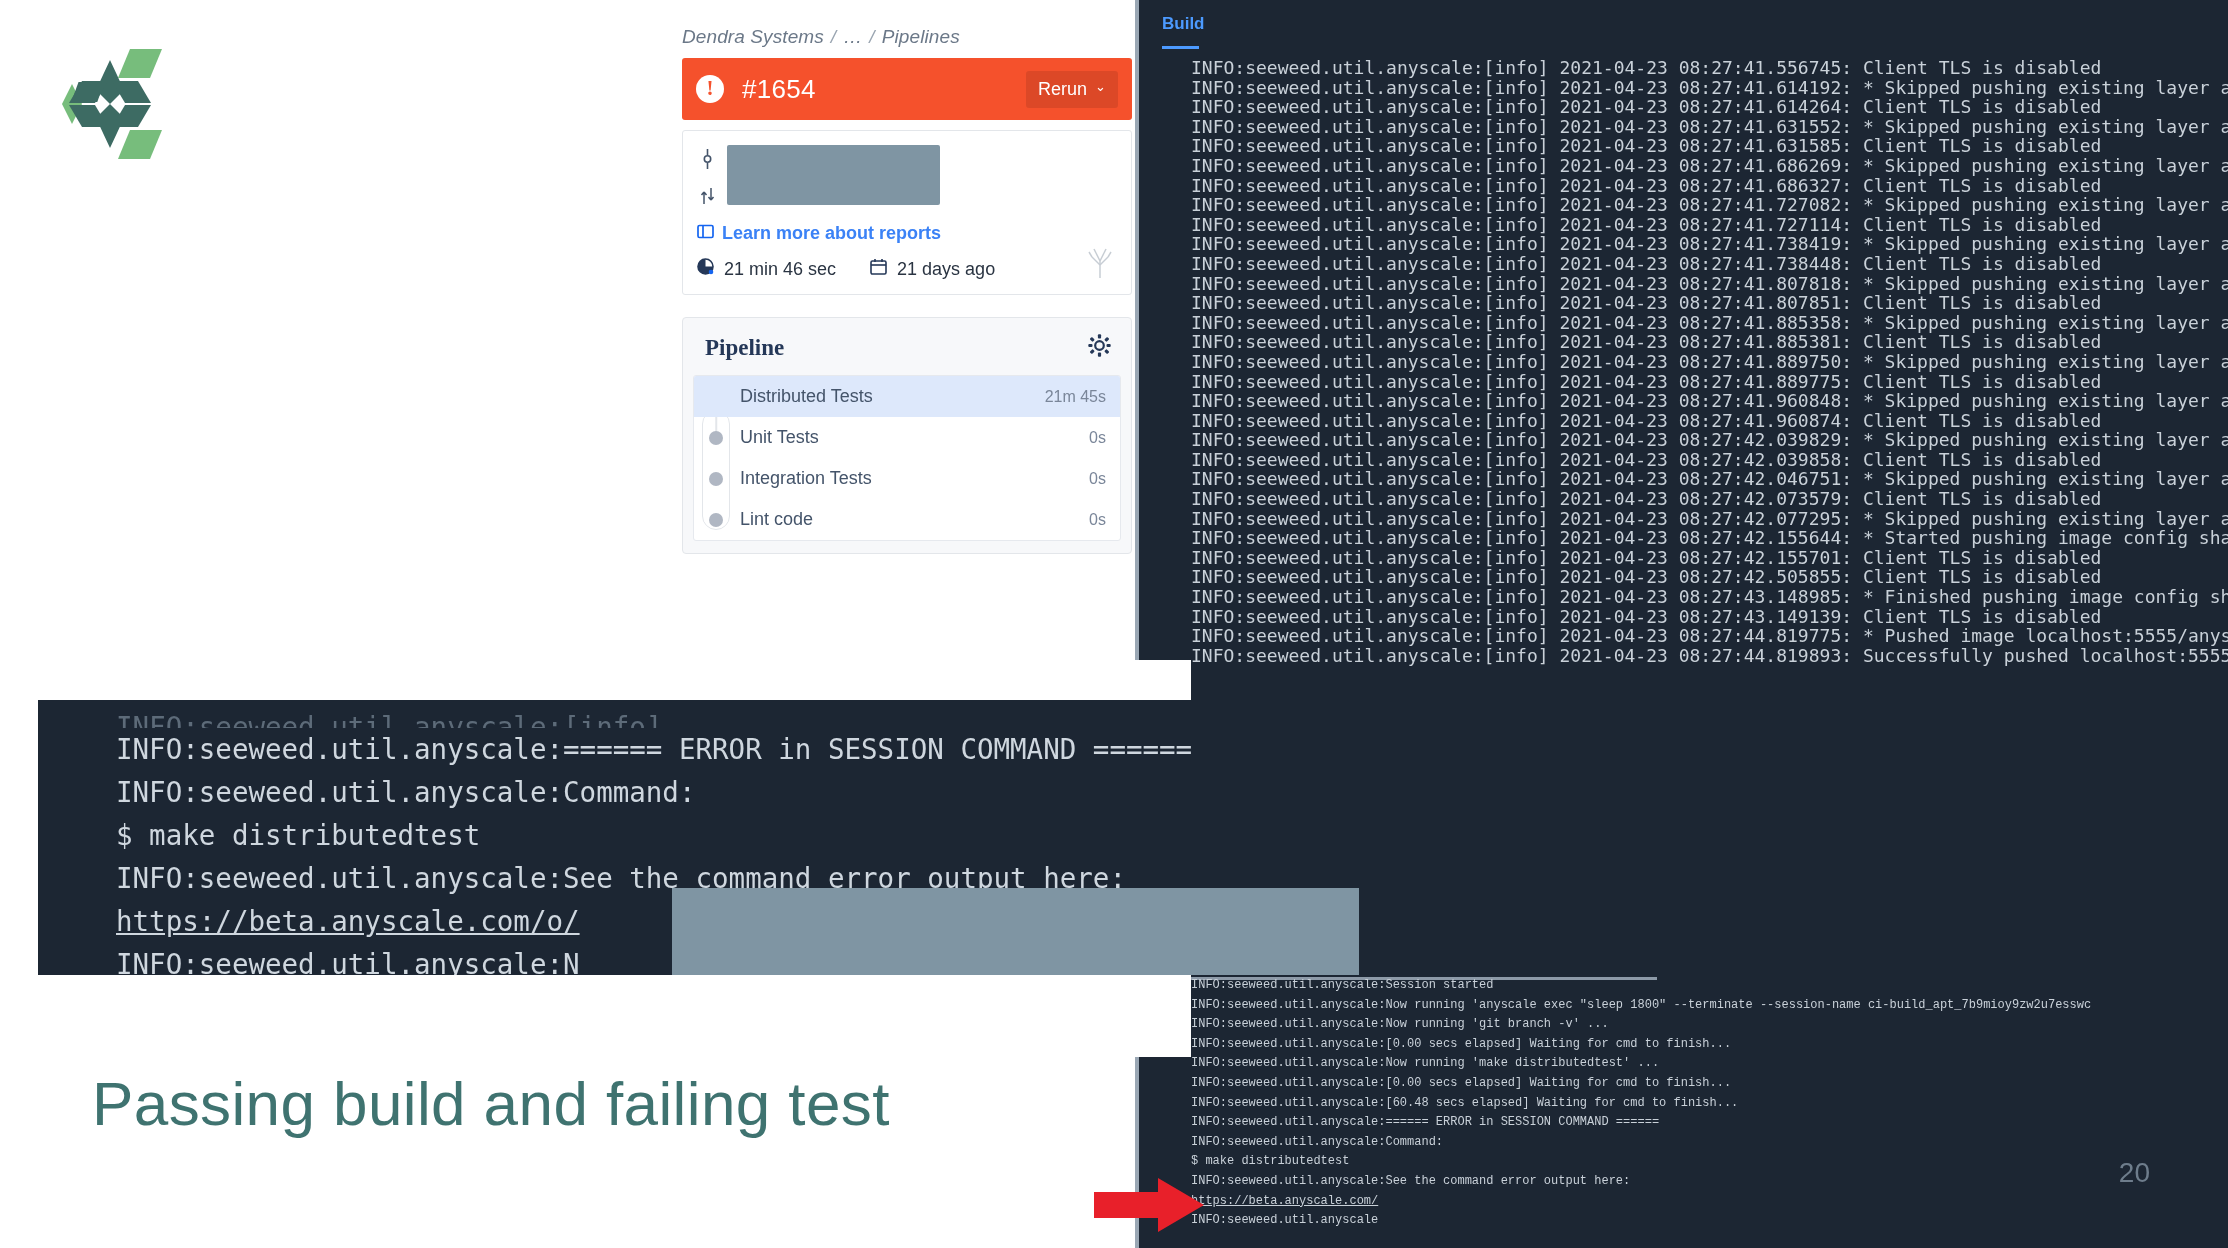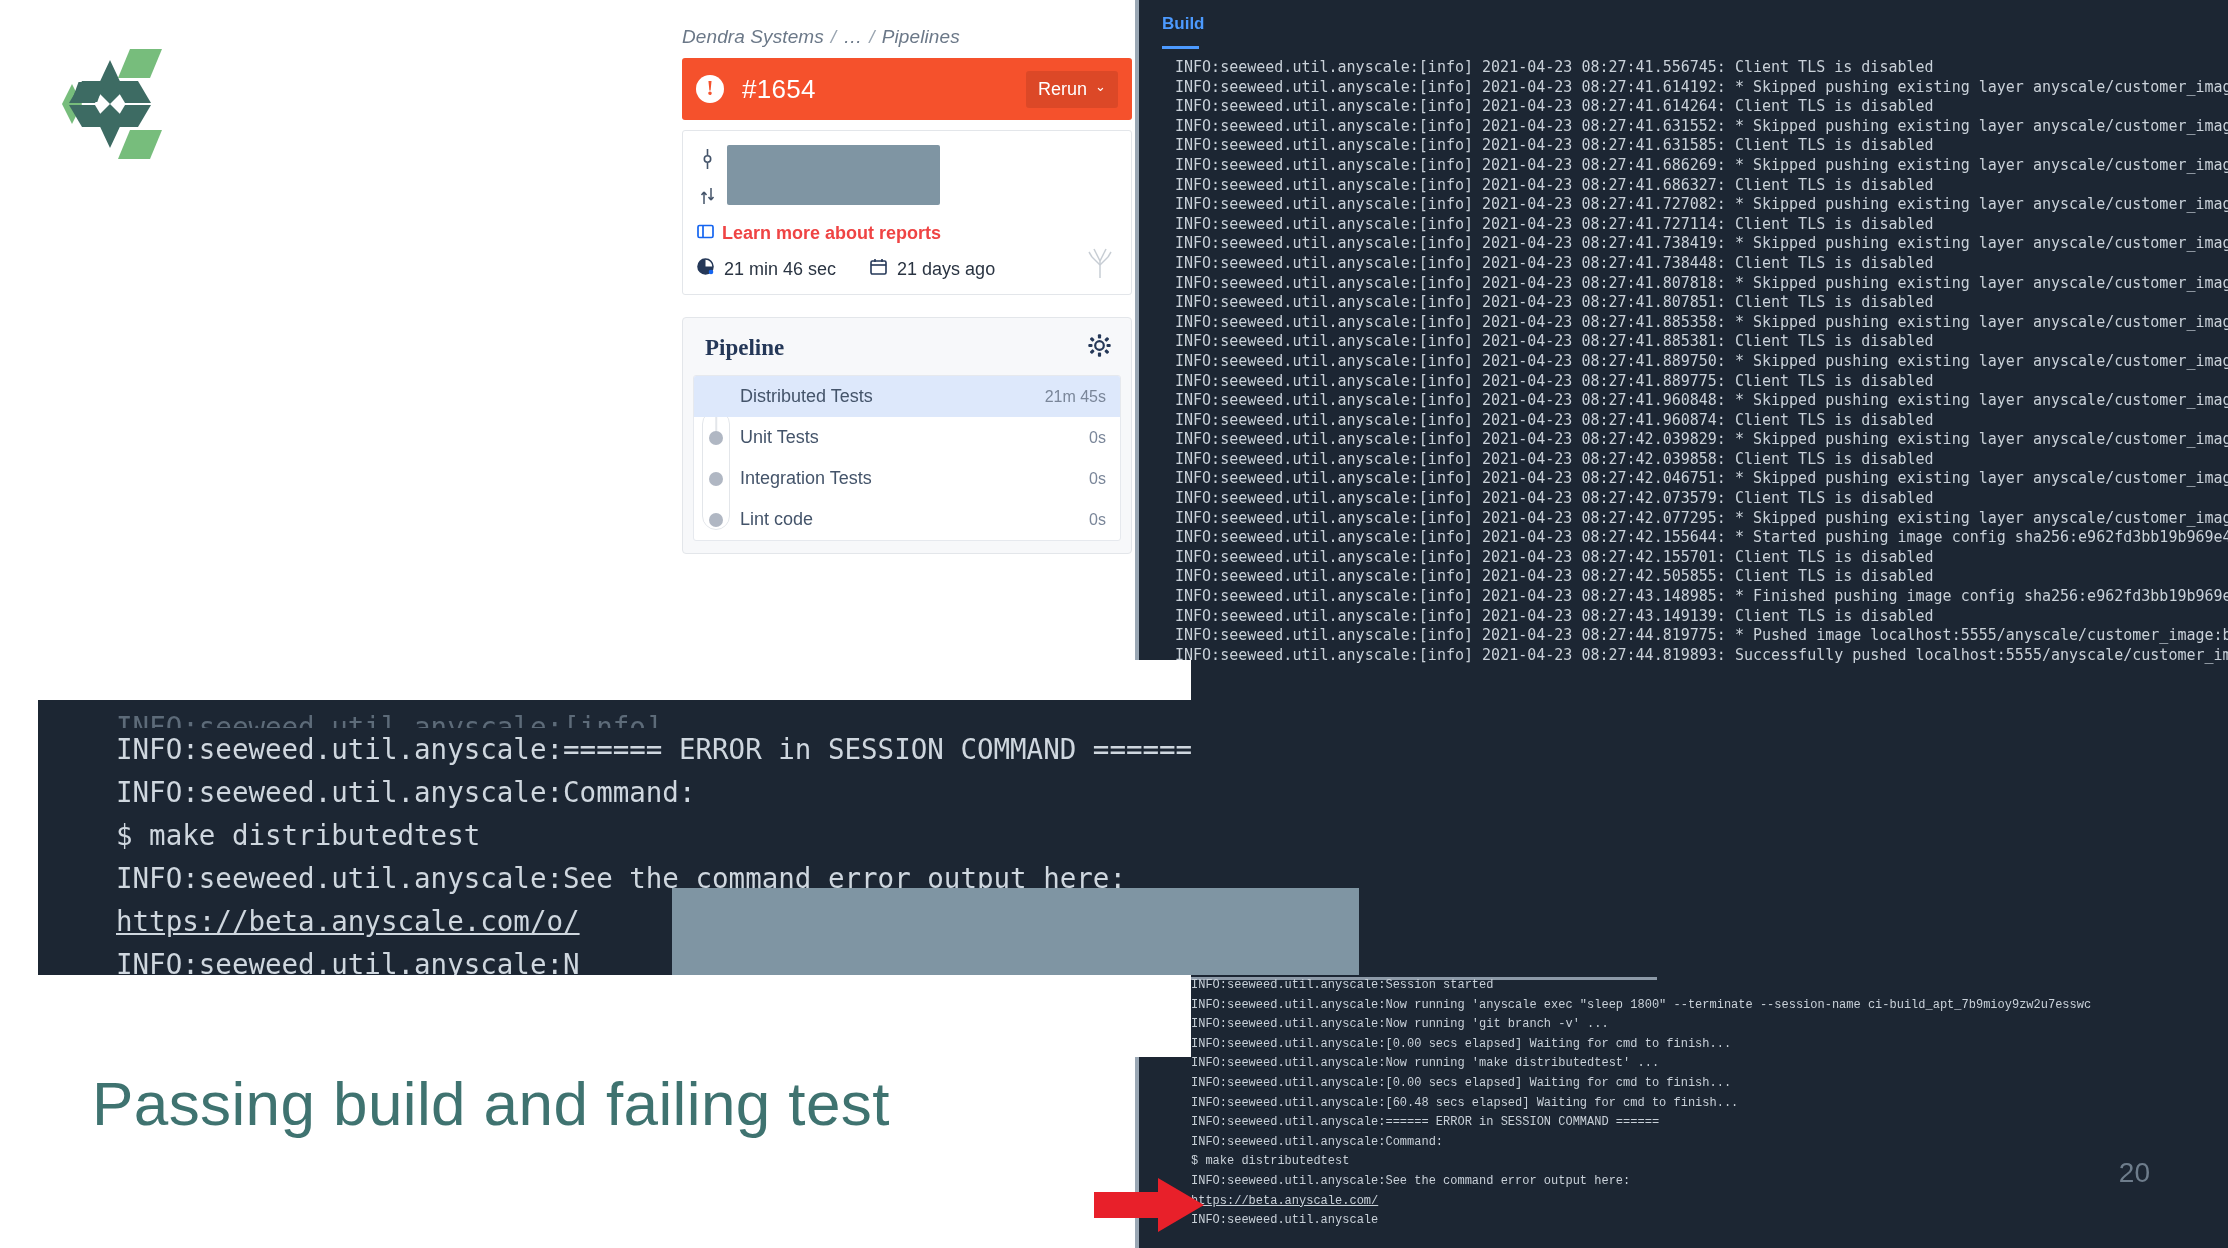--- a/index.html
+++ b/index.html
@@ -54,21 +54,21 @@
     padding: 14px 16px 14px 14px; position: relative;
   }
   .meta-row { display:flex; align-items:flex-start; gap:10px; }
   .meta-icons { display:flex; flex-direction:column; gap:14px; padding-top:4px; width:20px; align-items:center;}
   .redact {
     background:#7f95a3; border-radius:2px;
   }
   .redact-1 { width: 213px; height: 60px; }
   .report-link {
     display:flex; align-items:center; gap:8px;
-    color: #ef4444; font-size: 18px; font-weight: 700; margin-top: 14px;
+    color: #3b82f6; font-size: 18px; font-weight: 700; margin-top: 14px;
   }
   .stat-row {
     display:flex; align-items:center; gap:10px; margin-top: 14px;
     color:#2a3442; font-size: 18px;
   }
   .stat-row .gap { width: 14px; }
   .tree-icon { position:absolute; right:16px; bottom:12px; opacity:.55; }
 
   
   .pipeline-card {
@@ -110,23 +110,23 @@
     content:""; position:absolute; left:0; top:0; width:4px; height:100%;
     background:#9aa7b4;
   }
   .tab-row { position:absolute; left: 27px; top: 14px; }
   .tab {
     font-size: 17px; color: #4c9aff; font-weight: 700; padding-bottom: 10px;
   }
   .tab-underline { width: 37px; height: 3px; background:#4c9aff; margin-top:2px;}
 
   .loglines {
-    position:absolute; left: 40px; top: 58px; right: 0;
+    position:absolute; left: 56px; top: 58px; right: 0;
     font-family: "DejaVu Sans Mono", monospace;
-    font-size: 15px; line-height: 19.6px;
+    font-size: 18px; line-height: 19.6px;
     color: #c9d1d9; white-space: pre;
   }
   .loglines .ln { height: 19.6px; }
   .loglines-mid {
     position:absolute; left: 56px; top: 976px; right:0;
     font-family: Liberation Mono, monospace;
     font-size: 12px; line-height: 19.6px;
     color: #c9d1d9; white-space: pre;
   }
   .link-u { text-decoration: underline; }

